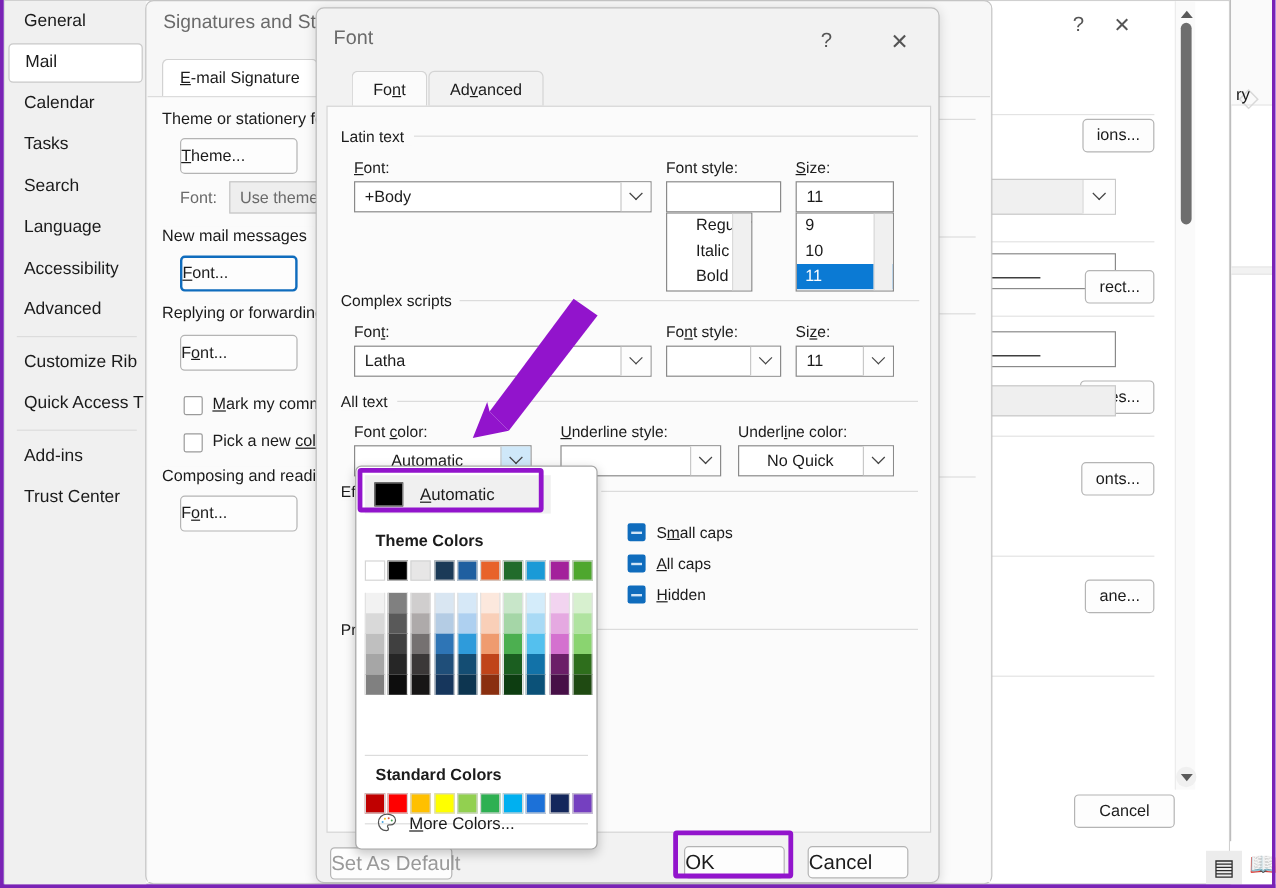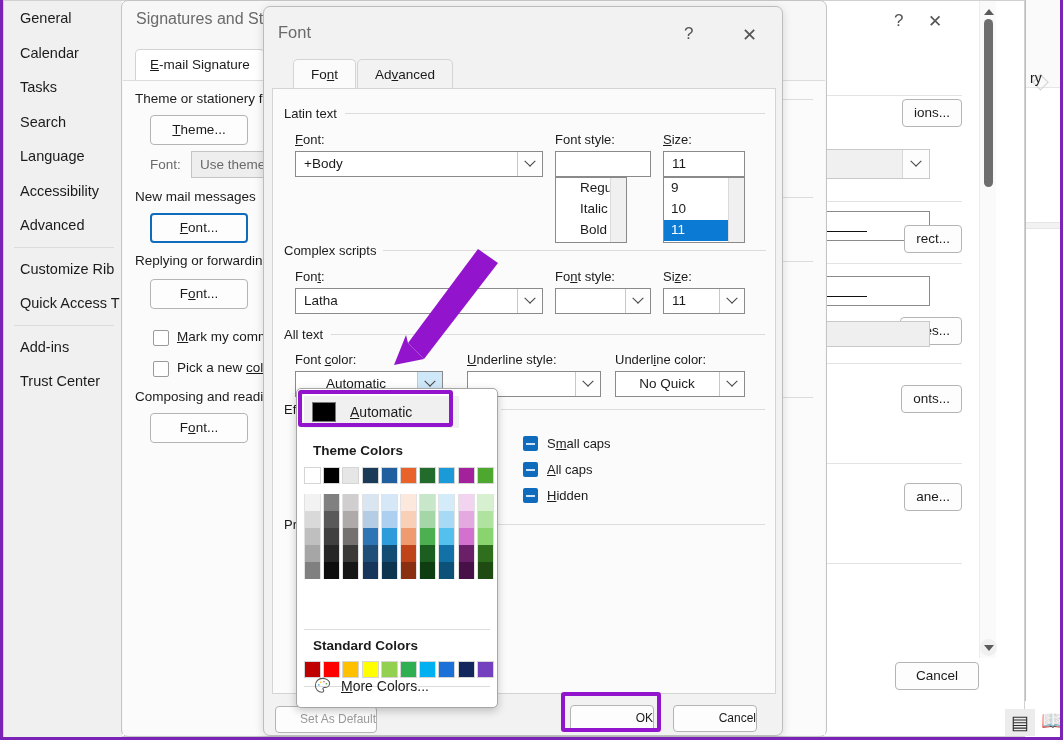--- a/index.html
+++ b/index.html
@@ -102,21 +102,21 @@
   .sig-tab {
     position:absolute; top:0; height:32px; line-height:30px; font-size:13.5px;
     padding:0 14px; border:1px solid transparent; color:#1b1b1b; white-space:nowrap;
   }
   .sig-tab.active { background:#ffffff; border:1px solid #d2d2d2; border-bottom-color:#ffffff; border-radius:5px 5px 0 0; }
   .sig-body { position:absolute; left:1px; top:79px; right:1px; bottom:1px; background:#fbfbfb; border-top:1px solid #dcdcdc;}
   .grp-label { position:absolute; font-size:13.5px; color:#1b1b1b; background:#fbfbfb; padding-right:6px; white-space:nowrap;}
   .grp-line { position:absolute; height:1px; background:#dcdcdc; }
   .sig-btn {
     position:absolute; border:1px solid #b4b4b4; border-radius:4px; background:#fdfdfd;
-    height:30px; line-height:28px; text-align:center; font-size:13.5px; color:#1b1b1b; white-space:nowrap;
+    height:30px; line-height:28px; font-size:13.5px; color:#1b1b1b; white-space:nowrap;
   }
   .sig-btn.focused { border:2px solid #0f6cbd; line-height:26px; }
   .sig-small { position:absolute; font-size:13.5px; color:#6a6a6a; white-space:nowrap;}
   .sig-combo-gray { position:absolute; border:1px solid #c4c4c4; background:#eeeeee; height:27px; line-height:25px; padding-left:8px; font-size:13.5px; color:#6a6a6a; white-space:nowrap; overflow:hidden;}
   .sig-cb { position:absolute; width:16px; height:16px; border:1px solid #9a9a9a; border-radius:2px; background:#fff;}
   .sig-cb-label { position:absolute; font-size:13.5px; color:#1b1b1b; white-space:nowrap;}
   .u { text-decoration:underline; }
 
   
   .font-dialog {
@@ -170,21 +170,21 @@
   }
   .eff-label { position:absolute; font-size:13px; color:#1b1b1b; white-space:nowrap;}
 
   
   .preview-box { position:absolute; border:1px solid #6b6b6b; background:#ffffff; }
   .preview-box .guj { position:absolute; font-size:19px; color:#101010; }
   .preview-box .ln { position:absolute; height:1.6px; background:#111; }
 
   .fd-footer-btn {
     position:absolute; border:1px solid #b4b4b4; border-radius:4px; background:#fdfdfd;
-    height:27px; line-height:25px; text-align:right; font-size:12px; color:#1b1b1b; white-space:nowrap;
+    height:27px; line-height:25px; text-align:left; font-size:17px; color:#1b1b1b; white-space:nowrap;
   }
   .fd-footer-btn.disabled { color:#9a9a9a; }
 
   
   .color-panel {
     position:absolute; left:296px; top:388px; width:202px; height:320px;
     background:#ffffff; border:1px solid #a6a6a6; border-radius:5px;
     box-shadow:0 3px 9px rgba(0,0,0,0.22); z-index:60;
   }
   .auto-row {
@@ -207,20 +207,21 @@
 </style>
 </head>
 <body>
 
 <div id="root">
 
   <div class="options-window">
 
     <div class="options-nav">
       <div class="nav-item">General</div>
+      <div class="nav-item selected">Mail</div>
       <div class="nav-item">Calendar</div>
       <div class="nav-item">Tasks</div>
       <div class="nav-item">Search</div>
       <div class="nav-item">Language</div>
       <div class="nav-item">Accessibility</div>
       <div class="nav-item">Advanced</div>
       <div class="nav-sep"></div>
       <div class="nav-item">Customize Rib</div>
       <div class="nav-item">Quick Access T</div>
       <div class="nav-sep"></div>

